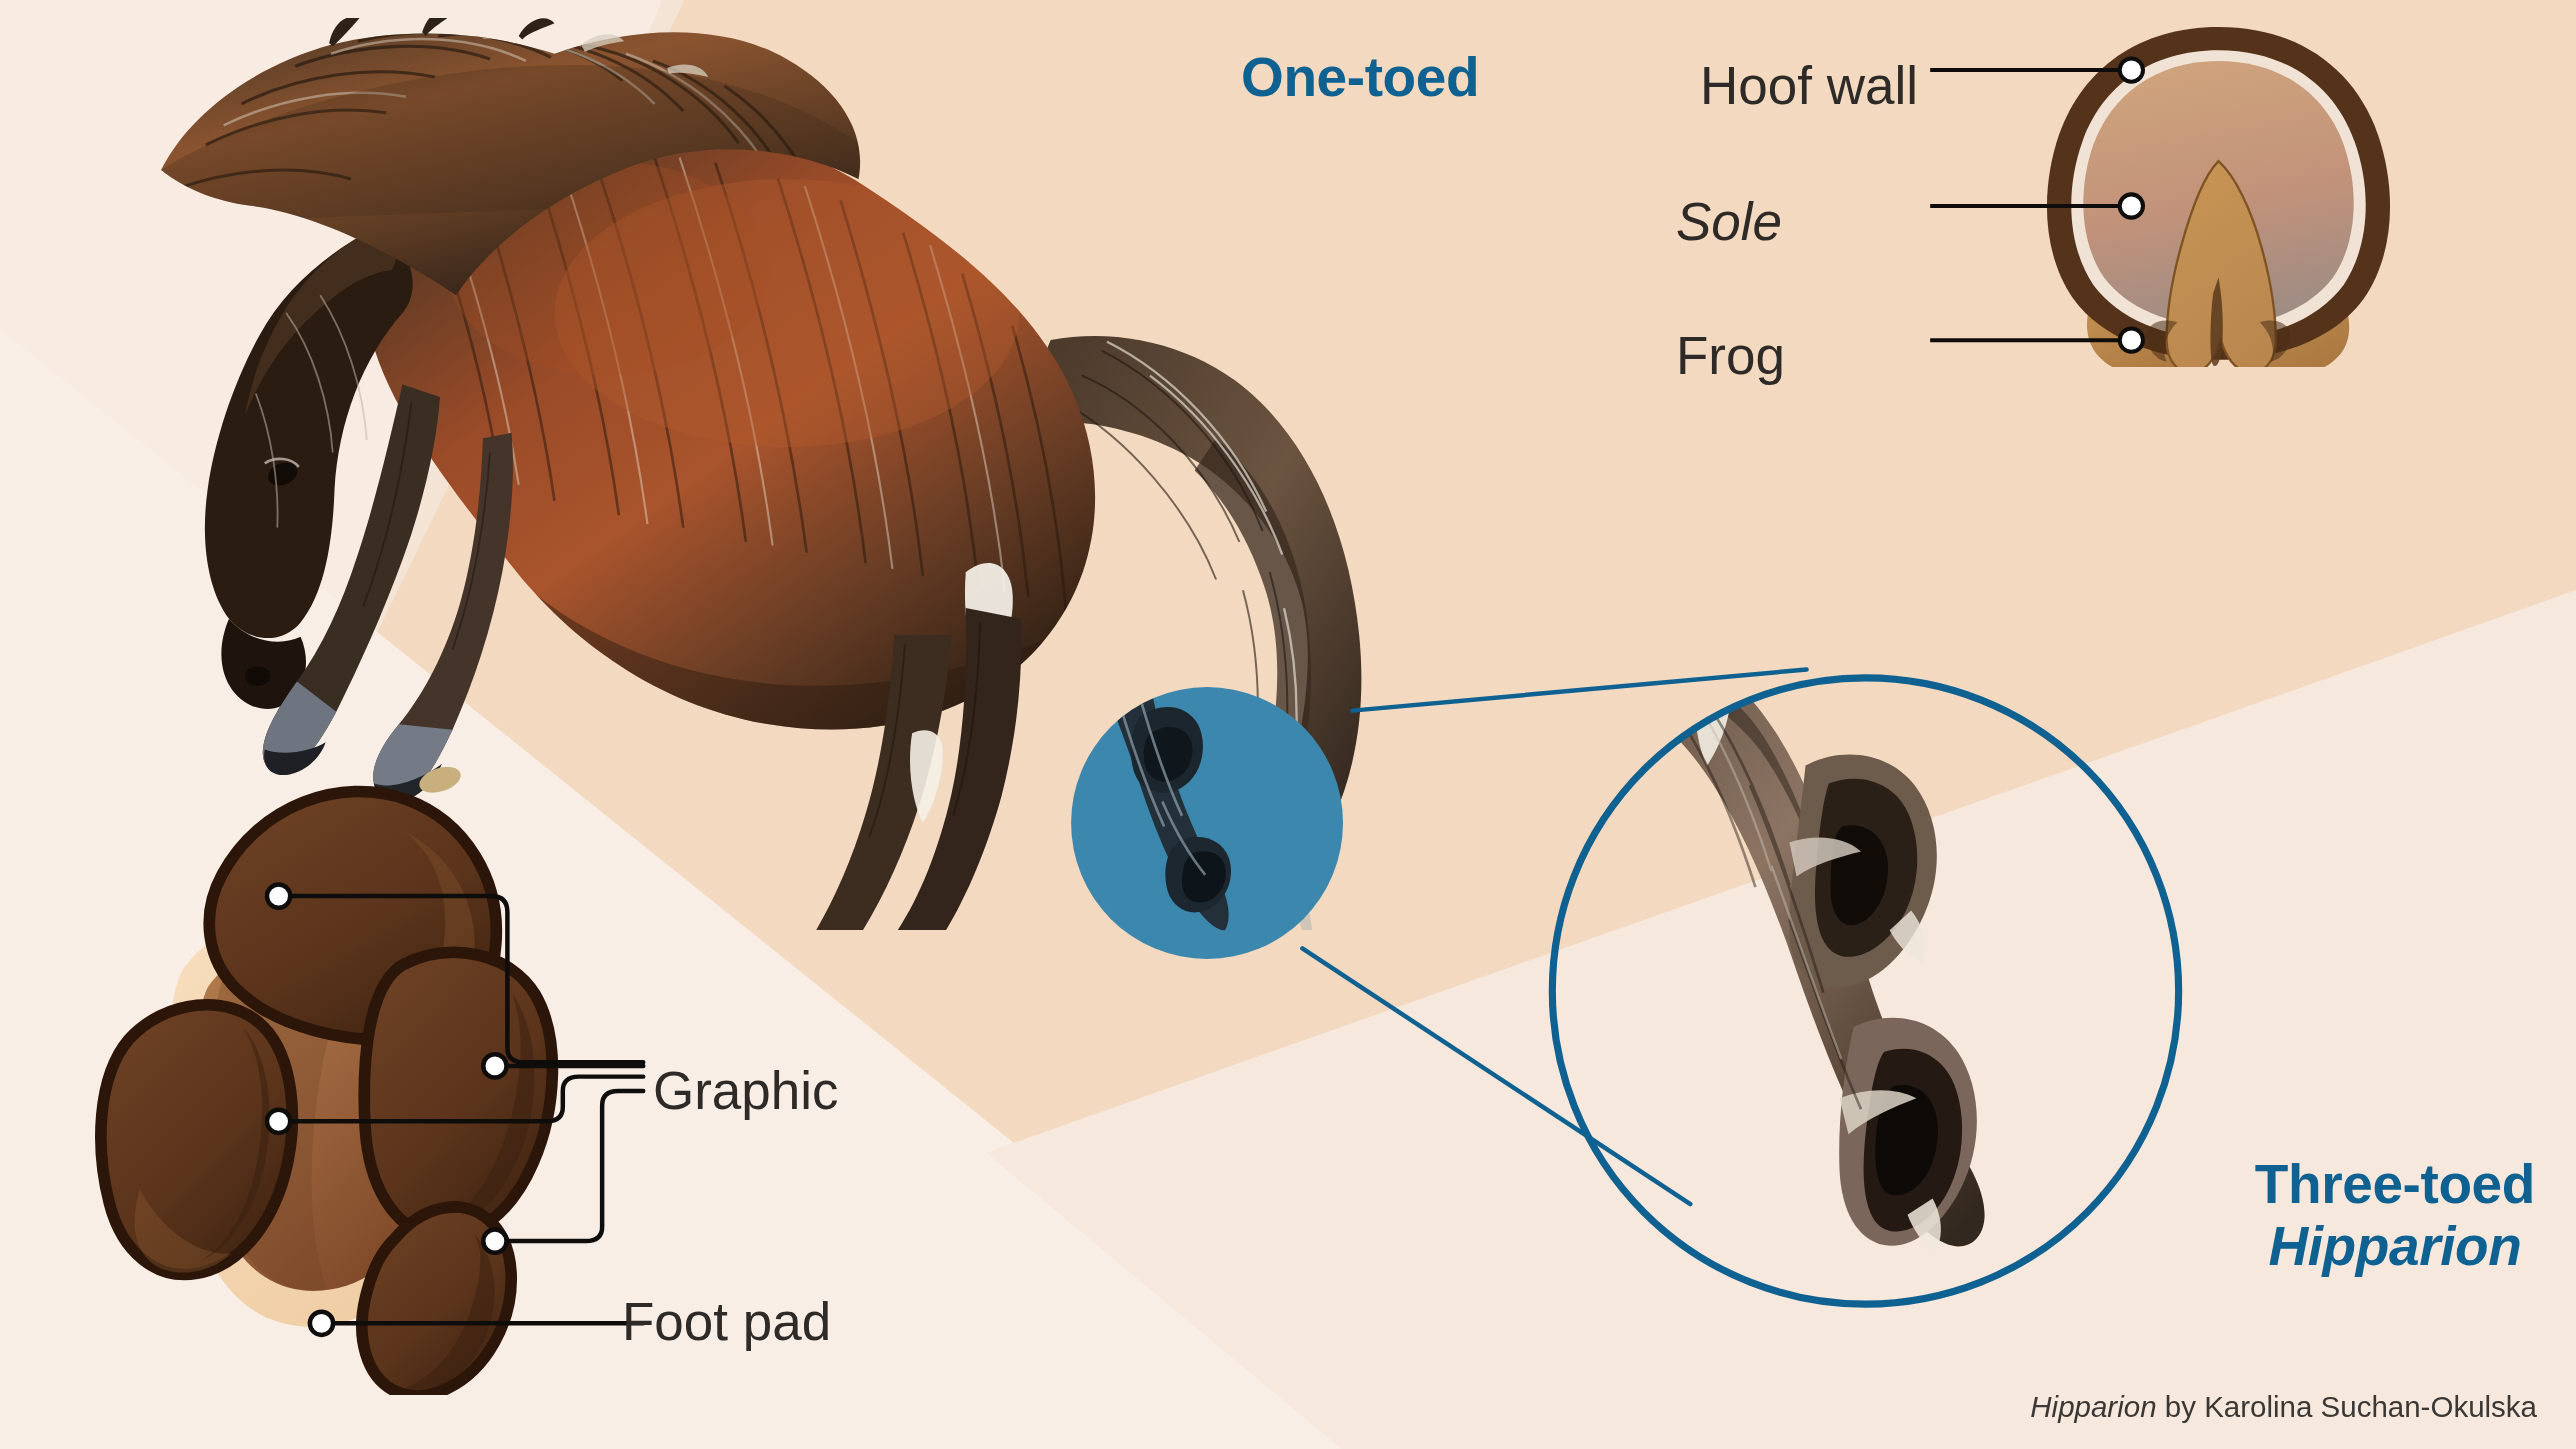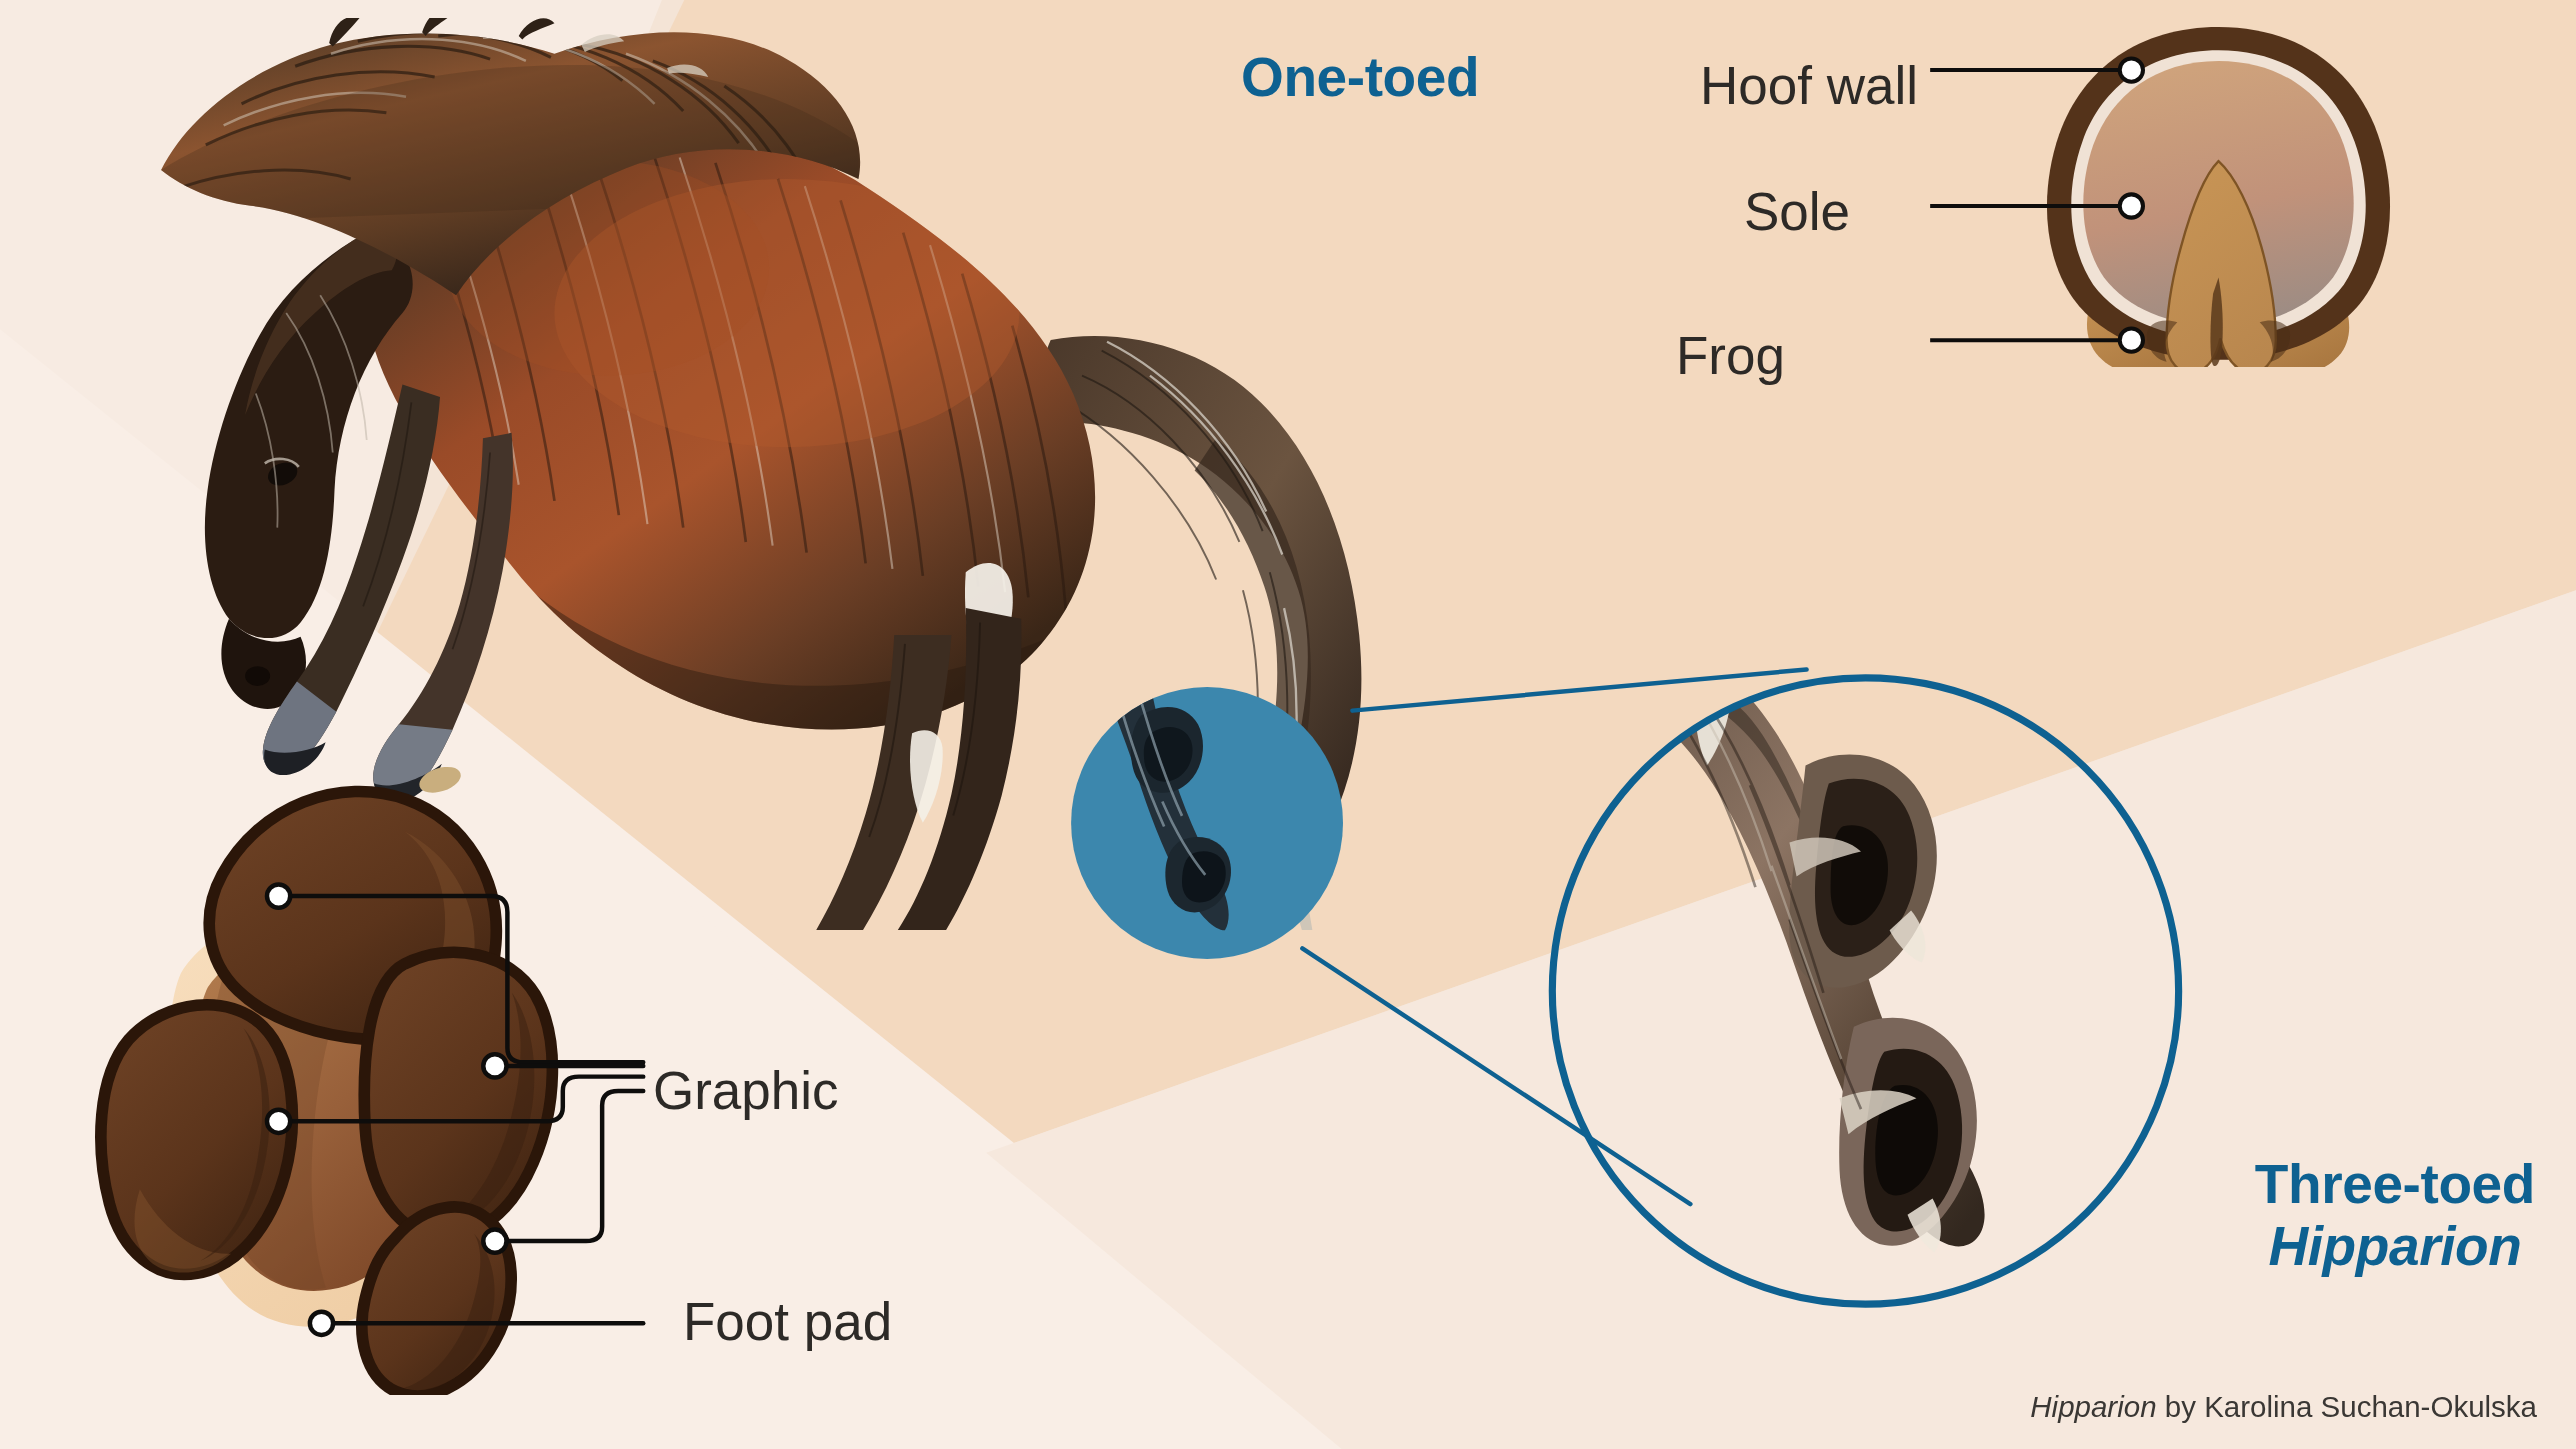--- a/index.html
+++ b/index.html
@@ -40,24 +40,24 @@
   #title-three-toed .italic{font-style:italic;}
 
   
   .callout-label{
     color:#2D2A27;
     font-size:53px;
     white-space:nowrap;
     font-weight:400;
   }
   #lbl-hoof-wall{left:1676px;top:55px;text-align:right;width:242px;}
-  #lbl-sole{left:1676px;top:181px;text-align:center;width:242px;}
+  #lbl-sole{left:1676px;top:191px;text-align:left;width:242px;font-style:italic;}
   #lbl-frog{left:1676px;top:325px;width:242px;}
   #lbl-hooves{left:653px;top:1060px;}
-  #lbl-foot-pad{left:683px;top:1291px;text-align:right;}
+  #lbl-foot-pad{left:622px;top:1291px;text-align:right;}
 
   
   #credit{
     right:39px;bottom:21.5px;
     text-align:right;
     color:#3A3734;
     font-size:29.5px;
     line-height:1.38;
   }
   #credit .em{font-style:italic;}

